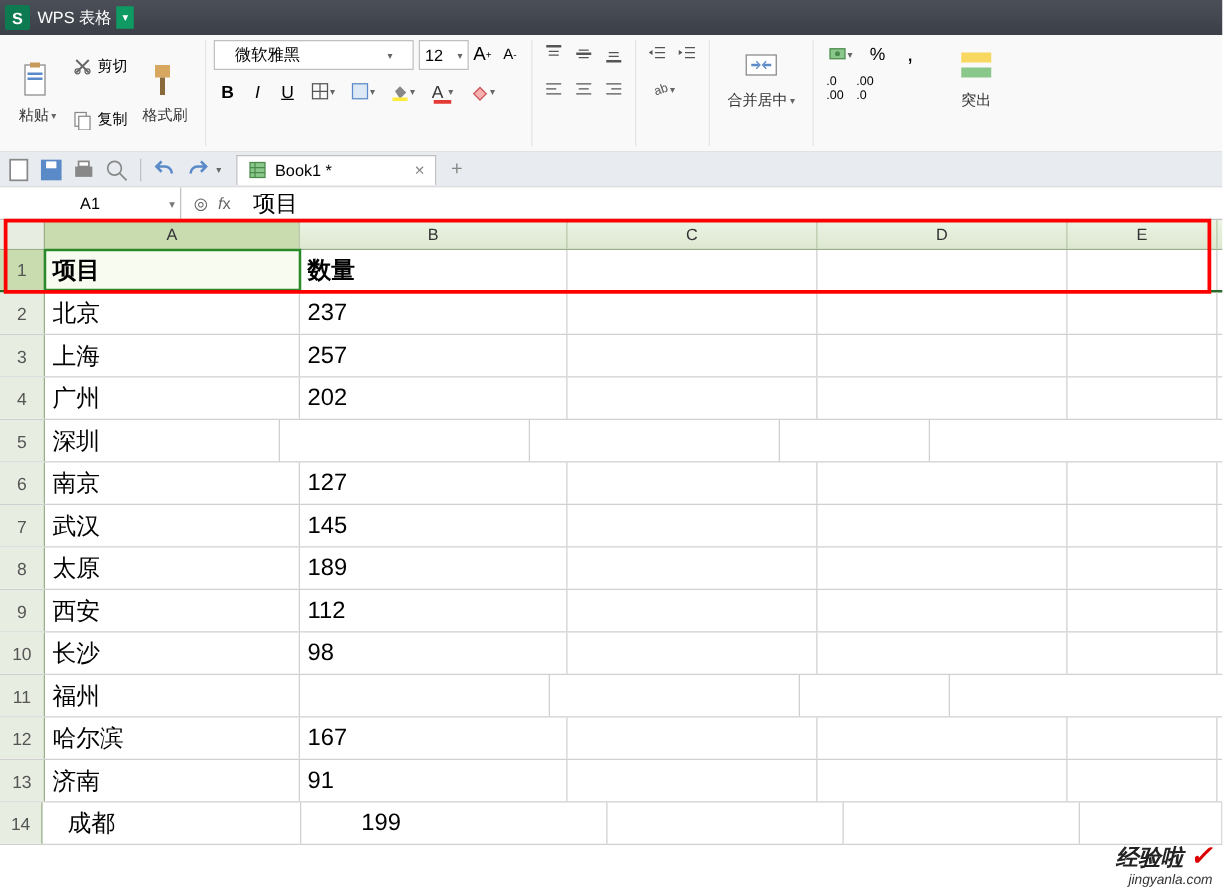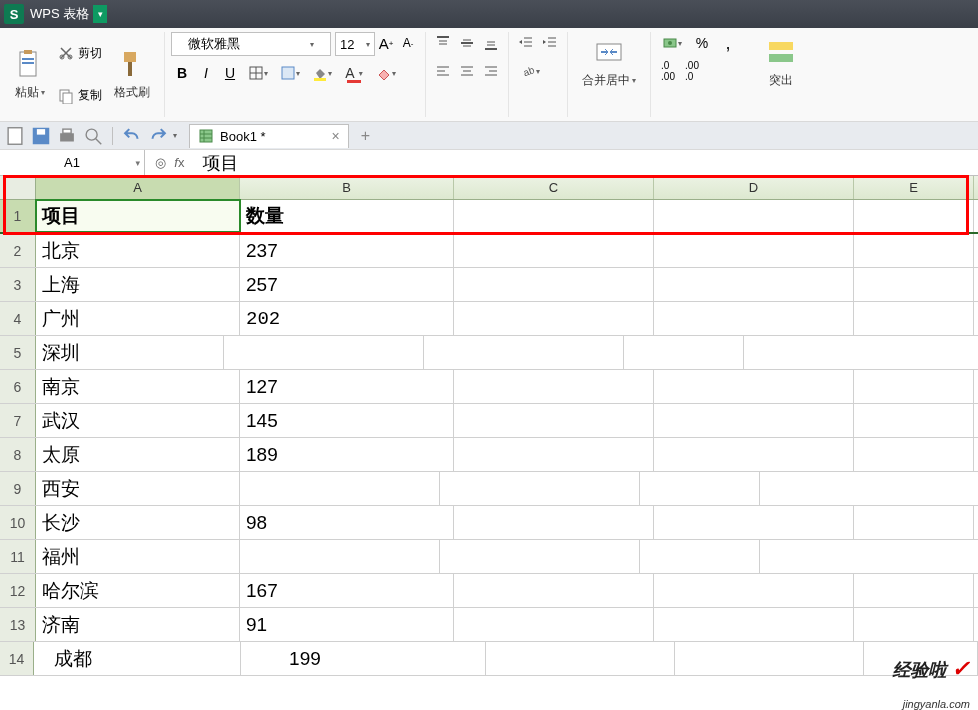--- a/index.html
+++ b/index.html
@@ -53,21 +53,21 @@
   .grid-row { display: flex; height: 34px; border-bottom: 1px solid #d0d0d0; }
   .grid-row.hdr { border-bottom: 2px solid #2a6a2a; }
   .row-header { width: 36px; background: #e8ede2; border-right: 1px solid #9aaf8a; display: flex; align-items: center; justify-content: center; font-size: 14px; color: #555; cursor: pointer; }
   .row-header.sel { background: #c8dcb0; }
   .cell { border-right: 1px solid #d0d0d0; padding: 0 6px; display: flex; align-items: center; font-size: 19px; overflow: hidden; }
   .cell.hdr { font-weight: bold; }
   .cell.sel { background: #f8fcf0; outline: 2px solid #2a8a2a; outline-offset: -1px; }
   
   .highlight-box { position: absolute; border: 3px solid #ff0000; pointer-events: none; }
   
-  .watermark { position: absolute; right: 8px; bottom: 28px; font-size: 18px; font-weight: bold; font-style: italic; color: #222; text-shadow: 1px 1px 0 #fff; }
+  .watermark { position: absolute; right: 8px; bottom: 12px; font-size: 18px; font-weight: bold; font-style: italic; color: #222; text-shadow: 1px 1px 0 #fff; }
   .watermark .chk { color: #d00; font-size: 22px; }
   .watermark-sub { position: absolute; right: 8px; bottom: 0px; font-size: 11px; font-style: italic; color: #333; }
   
   .caret { font-size: 8px; color: #666; }
 </style>
 </head>
 <body>
 
 <div class="titlebar">
   <div class="app-logo">S</div>
@@ -390,21 +390,21 @@
         <div class="row-header">3</div>
         <div class="cell" style="width: 204px;">上海</div>
         <div class="cell" style="width: 214px;">257</div>
         <div class="cell" style="width: 200px;"></div>
         <div class="cell" style="width: 200px;"></div>
         <div class="cell" style="width: 120px;"></div>
       </div>
       <div class="grid-row">
         <div class="row-header">4</div>
         <div class="cell" style="width: 204px;">广州</div>
-        <div class="cell" style="width: 214px; font-family: Liberation Mono, monospace;">202</div>
+        <div class="cell" style="width: 214px;">202</div>
         <div class="cell" style="width: 200px;"></div>
         <div class="cell" style="width: 200px;"></div>
         <div class="cell" style="width: 120px;"></div>
       </div>
       <div class="grid-row">
         <div class="row-header">5</div>
         <div class="cell" style="width: 188px;">深圳</div>
         <div class="cell" style="width: 200px;"></div>
         <div class="cell" style="width: 200px;"></div>
         <div class="cell" style="width: 120px;"></div>
@@ -429,20 +429,21 @@
         <div class="row-header">8</div>
         <div class="cell" style="width: 204px;">太原</div>
         <div class="cell" style="width: 214px;">189</div>
         <div class="cell" style="width: 200px;"></div>
         <div class="cell" style="width: 200px;"></div>
         <div class="cell" style="width: 120px;"></div>
       </div>
       <div class="grid-row">
         <div class="row-header">9</div>
         <div class="cell" style="width: 204px;">西安</div>
+        <div class="cell" style="width: 214px;">112</div>
         <div class="cell" style="width: 200px;"></div>
         <div class="cell" style="width: 200px;"></div>
         <div class="cell" style="width: 120px;"></div>
       </div>
       <div class="grid-row">
         <div class="row-header">10</div>
         <div class="cell" style="width: 204px;">长沙</div>
         <div class="cell" style="width: 214px;">98</div>
         <div class="cell" style="width: 200px;"></div>
         <div class="cell" style="width: 200px;"></div>

